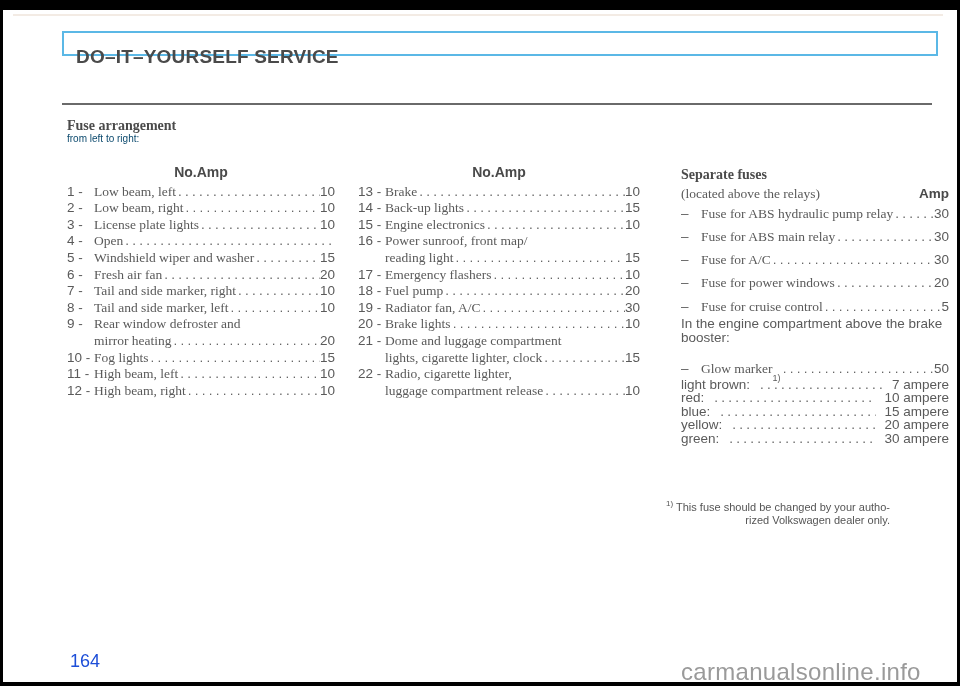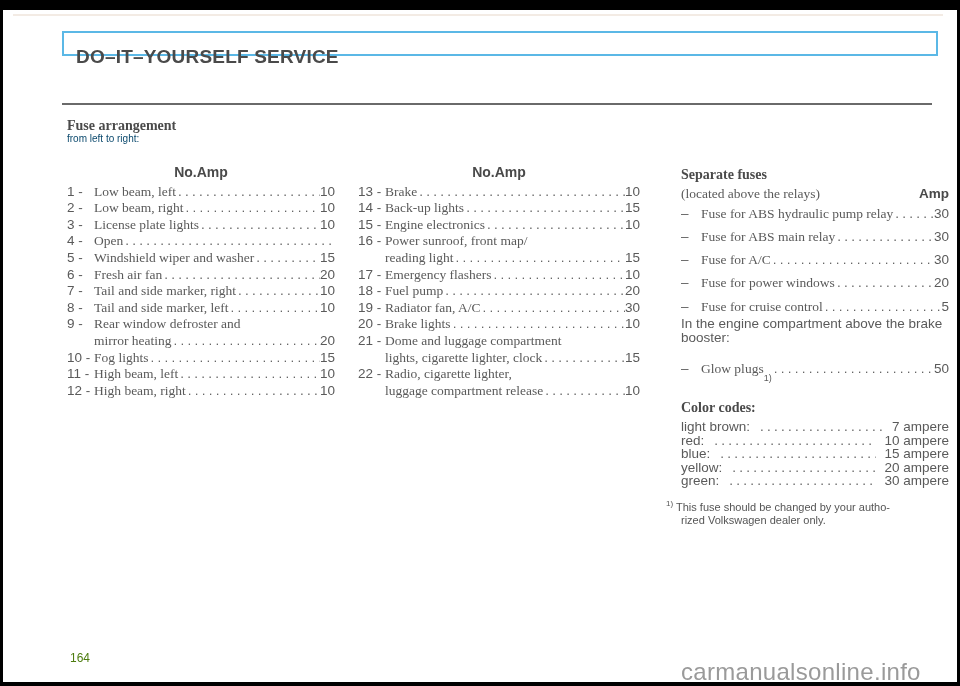--- a/index.html
+++ b/index.html
@@ -19,21 +19,21 @@
   .colhead { display:flex; justify-content:center; font-weight:bold; color:#4a4a4a; font-size:14px; margin-bottom:3px; }
   .row { display:flex; align-items:flex-end; white-space:nowrap; }
   .num { flex:0 0 auto; }
   .label { flex:0 0 auto;font-family:Liberation Serif, serif; }
   .dots { flex:1 1 auto; overflow:hidden; letter-spacing:3.6px; padding:0 2px; color:#666; }
   .dots::before { content:". . . . . . . . . . . . . . . . . . . . . . . . . . . . . . . . . . . . . . . . . . . . . . . . . . . . . . ."; letter-spacing:0; word-spacing:-0.5px; }
   .amp { flex:0 0 auto; text-align:right; }
   .dash { flex:0 0 20px; }
   .para { white-space:normal; }
   .footnote { position:absolute; font-size:11px; color:#555; line-height:13px; }
-  .page-num { position:absolute; left:67px; top:641px; font-size:12px; color:#4d7c0f; }
+  .page-num { position:absolute; left:67px; top:641px; font-size:18px; color:#1d4ed8; }
   .watermark { position:absolute; left:678px; top:648px; font-size:24px; color:#9a9a9a; letter-spacing:0.3px; }
   .cc-row { display:flex; white-space:nowrap; line-height:13.5px;gap:8px; }
 </style>
 </head>
 <body>
 
 <div class="page">
   <div class="topline"></div>
 
   <div class="header-box">
@@ -240,27 +240,26 @@
       </div>
     <div class="row" style="margin-bottom:2px;">
         <span class="dash">–</span>
         <span class="label">Fuse for cruise control</span>
         <span class="dots"></span>
         <span class="amp">5</span>
       </div>
     <div class="para" style="line-height:14px; margin-bottom:16px;">In the engine compartment above the brake booster:</div>
     <div class="row">
         <span class="dash">–</span>
-        <span class="label">Glow plugs</span>
+        <span class="label">Glow marker</span>
         <sup style="font-size:9px; line-height:0;">1)</sup>
         <span class="dots"></span>
         <span class="amp">50</span>
       </div>
 
-    <div class="h-bold" style="margin-top:22px; margin-bottom:4px;">Color codes:</div>
     <div class="cc-row">
         <span>light brown:</span>
         <span class="dots"></span>
         <span>7 ampere</span>
       </div>
     <div class="cc-row">
         <span>red:</span>
         <span class="dots"></span>
         <span>10 ampere</span>
       </div>
@@ -274,21 +273,21 @@
         <span class="dots"></span>
         <span>20 ampere</span>
       </div>
     <div class="cc-row">
         <span>green:</span>
         <span class="dots"></span>
         <span>30 ampere</span>
       </div>
   </div>
 
-  <div class="footnote" style="left:663px; top:487px;">
+  <div class="footnote" style="left:663px; top:487px;text-align:right;">
     <sup style="font-size:8px;">1)</sup>
     <span>This fuse should be changed by your autho-</span><br>
     <span style="padding-left:15px;">rized Volkswagen dealer only.</span>
   </div>
 
   <div class="page-num">164</div>
   <div class="watermark">carmanualsonline.info</div>
 </div>
 
 </body></html>

